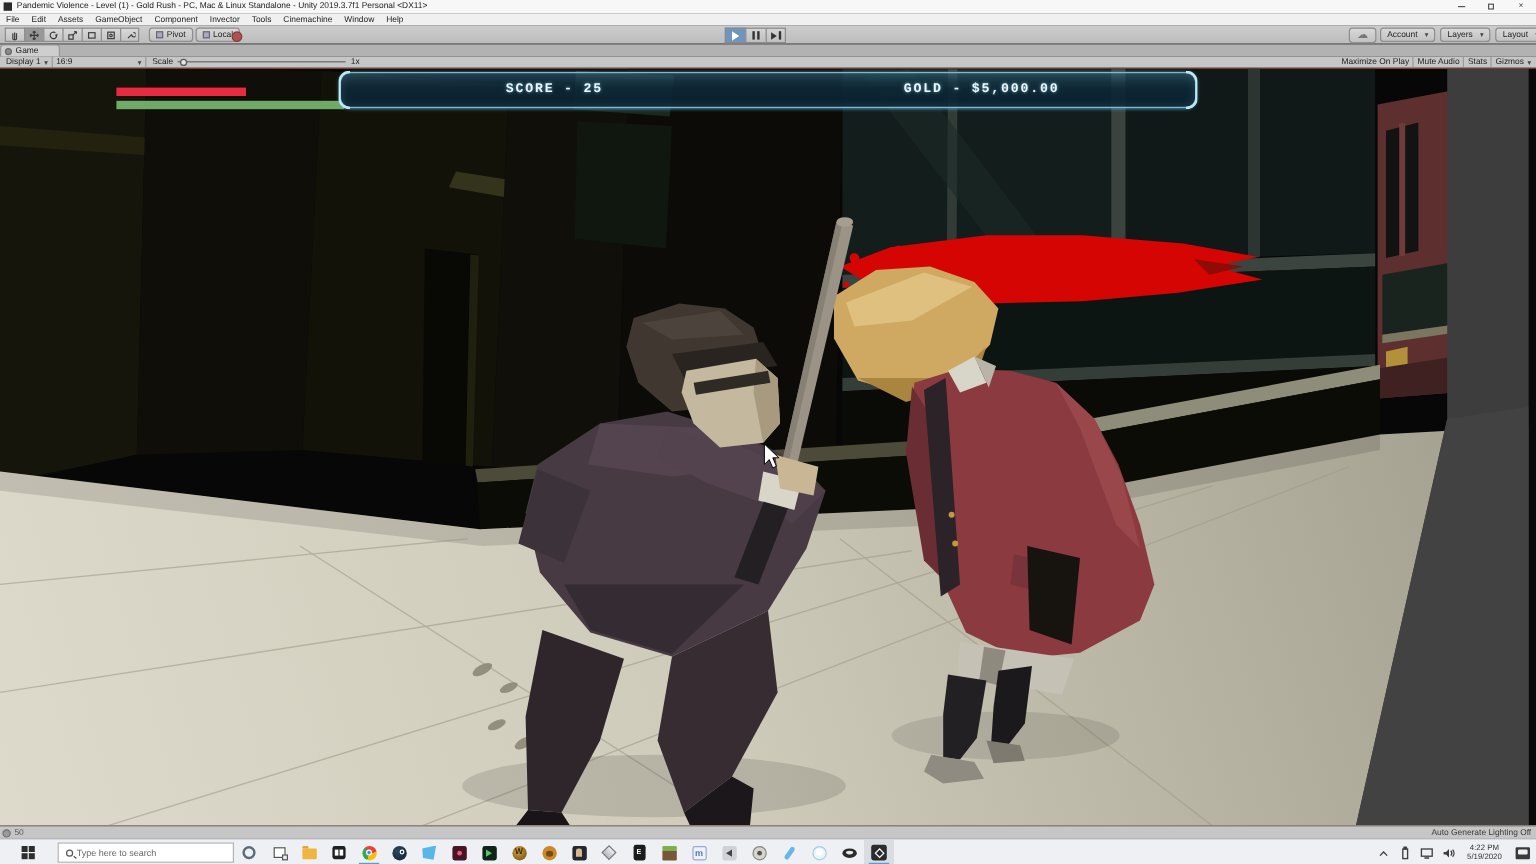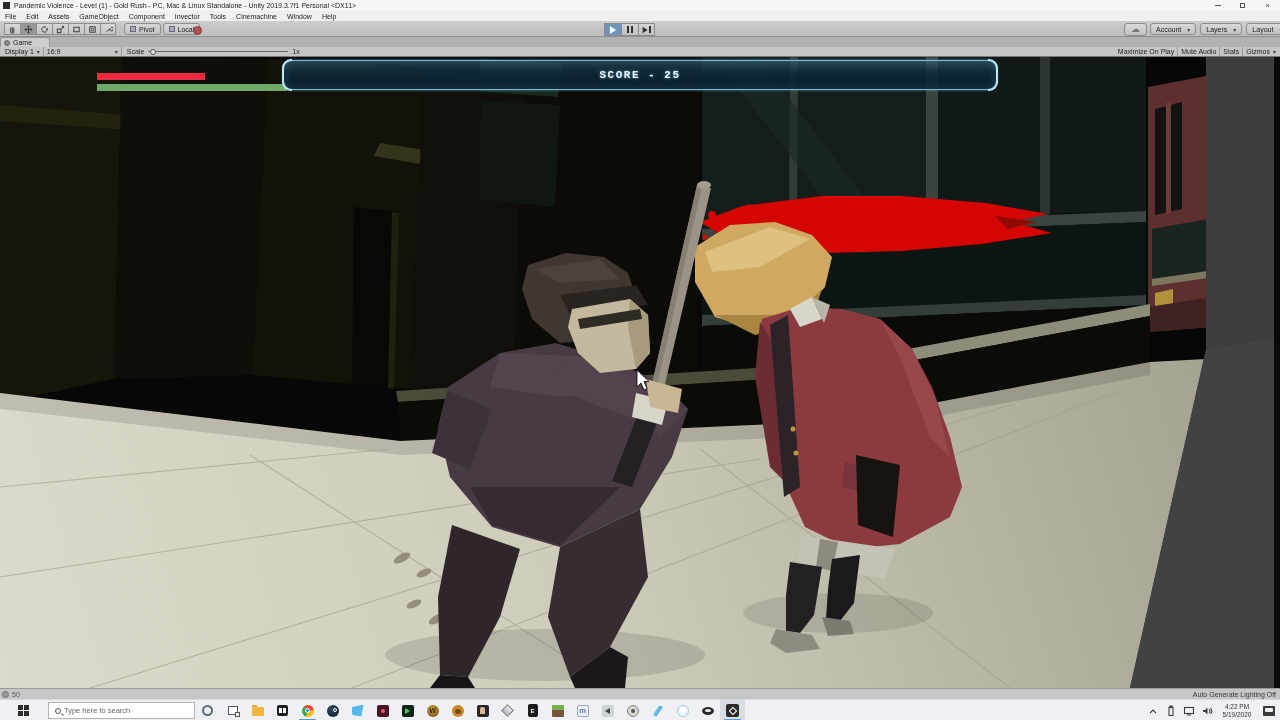--- a/index.html
+++ b/index.html
@@ -470,20 +470,21 @@
         <polygon points="1274,0 1280,0 1280,631 1274,631" fill="#0a0a0a"></polygon>
       </g>
     </svg>
 
     <div id="health-red"></div>
     <div id="health-green"></div>
     <div id="hud-panel">
       <span class="hud-bracket l"></span>
       <span class="hud-bracket r"></span>
       <div class="hud-half">SCORE - 25</div>
+      <div class="hud-half">GOLD - $5,000.00</div>
     </div>
   </div>
 
   <div id="statusbar">
     <div id="console-icon"></div>
     <span id="console-msg">50</span>
     <span id="lighting-status">Auto Generate Lighting Off</span>
   </div>
 
   <div id="taskbar">

